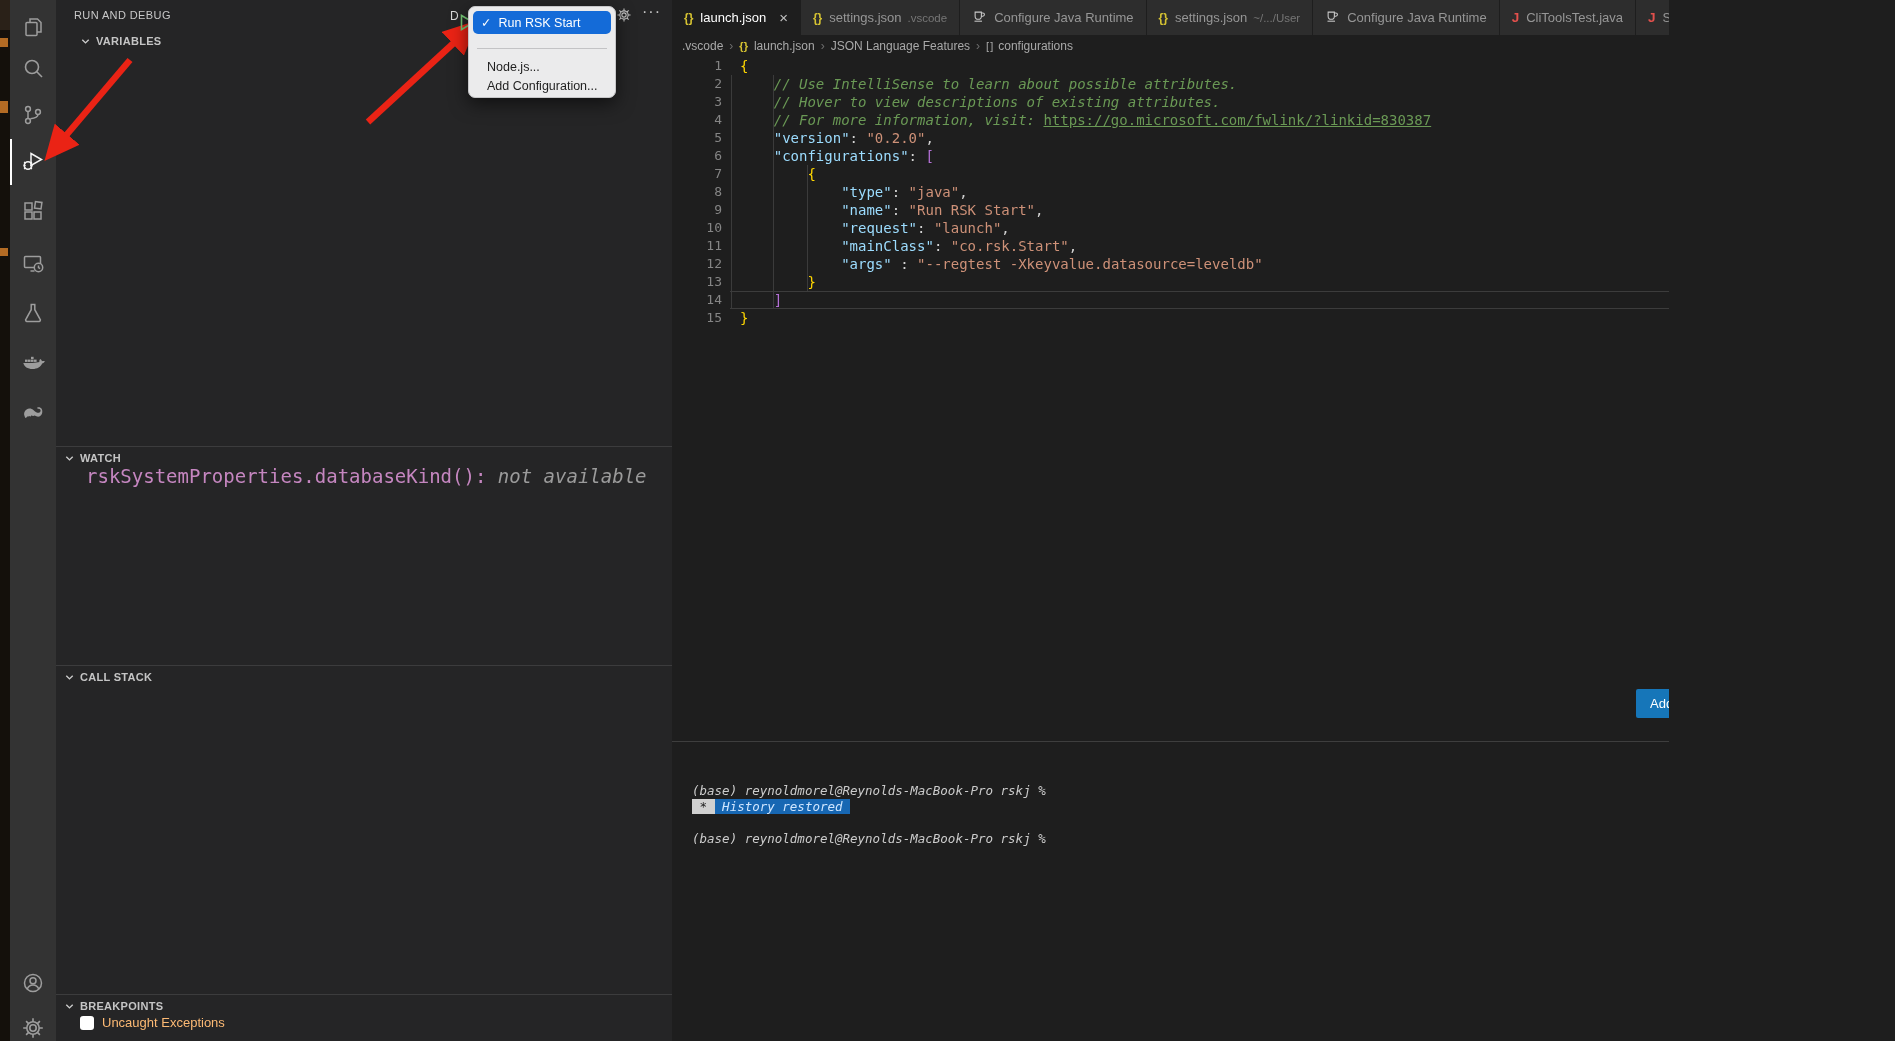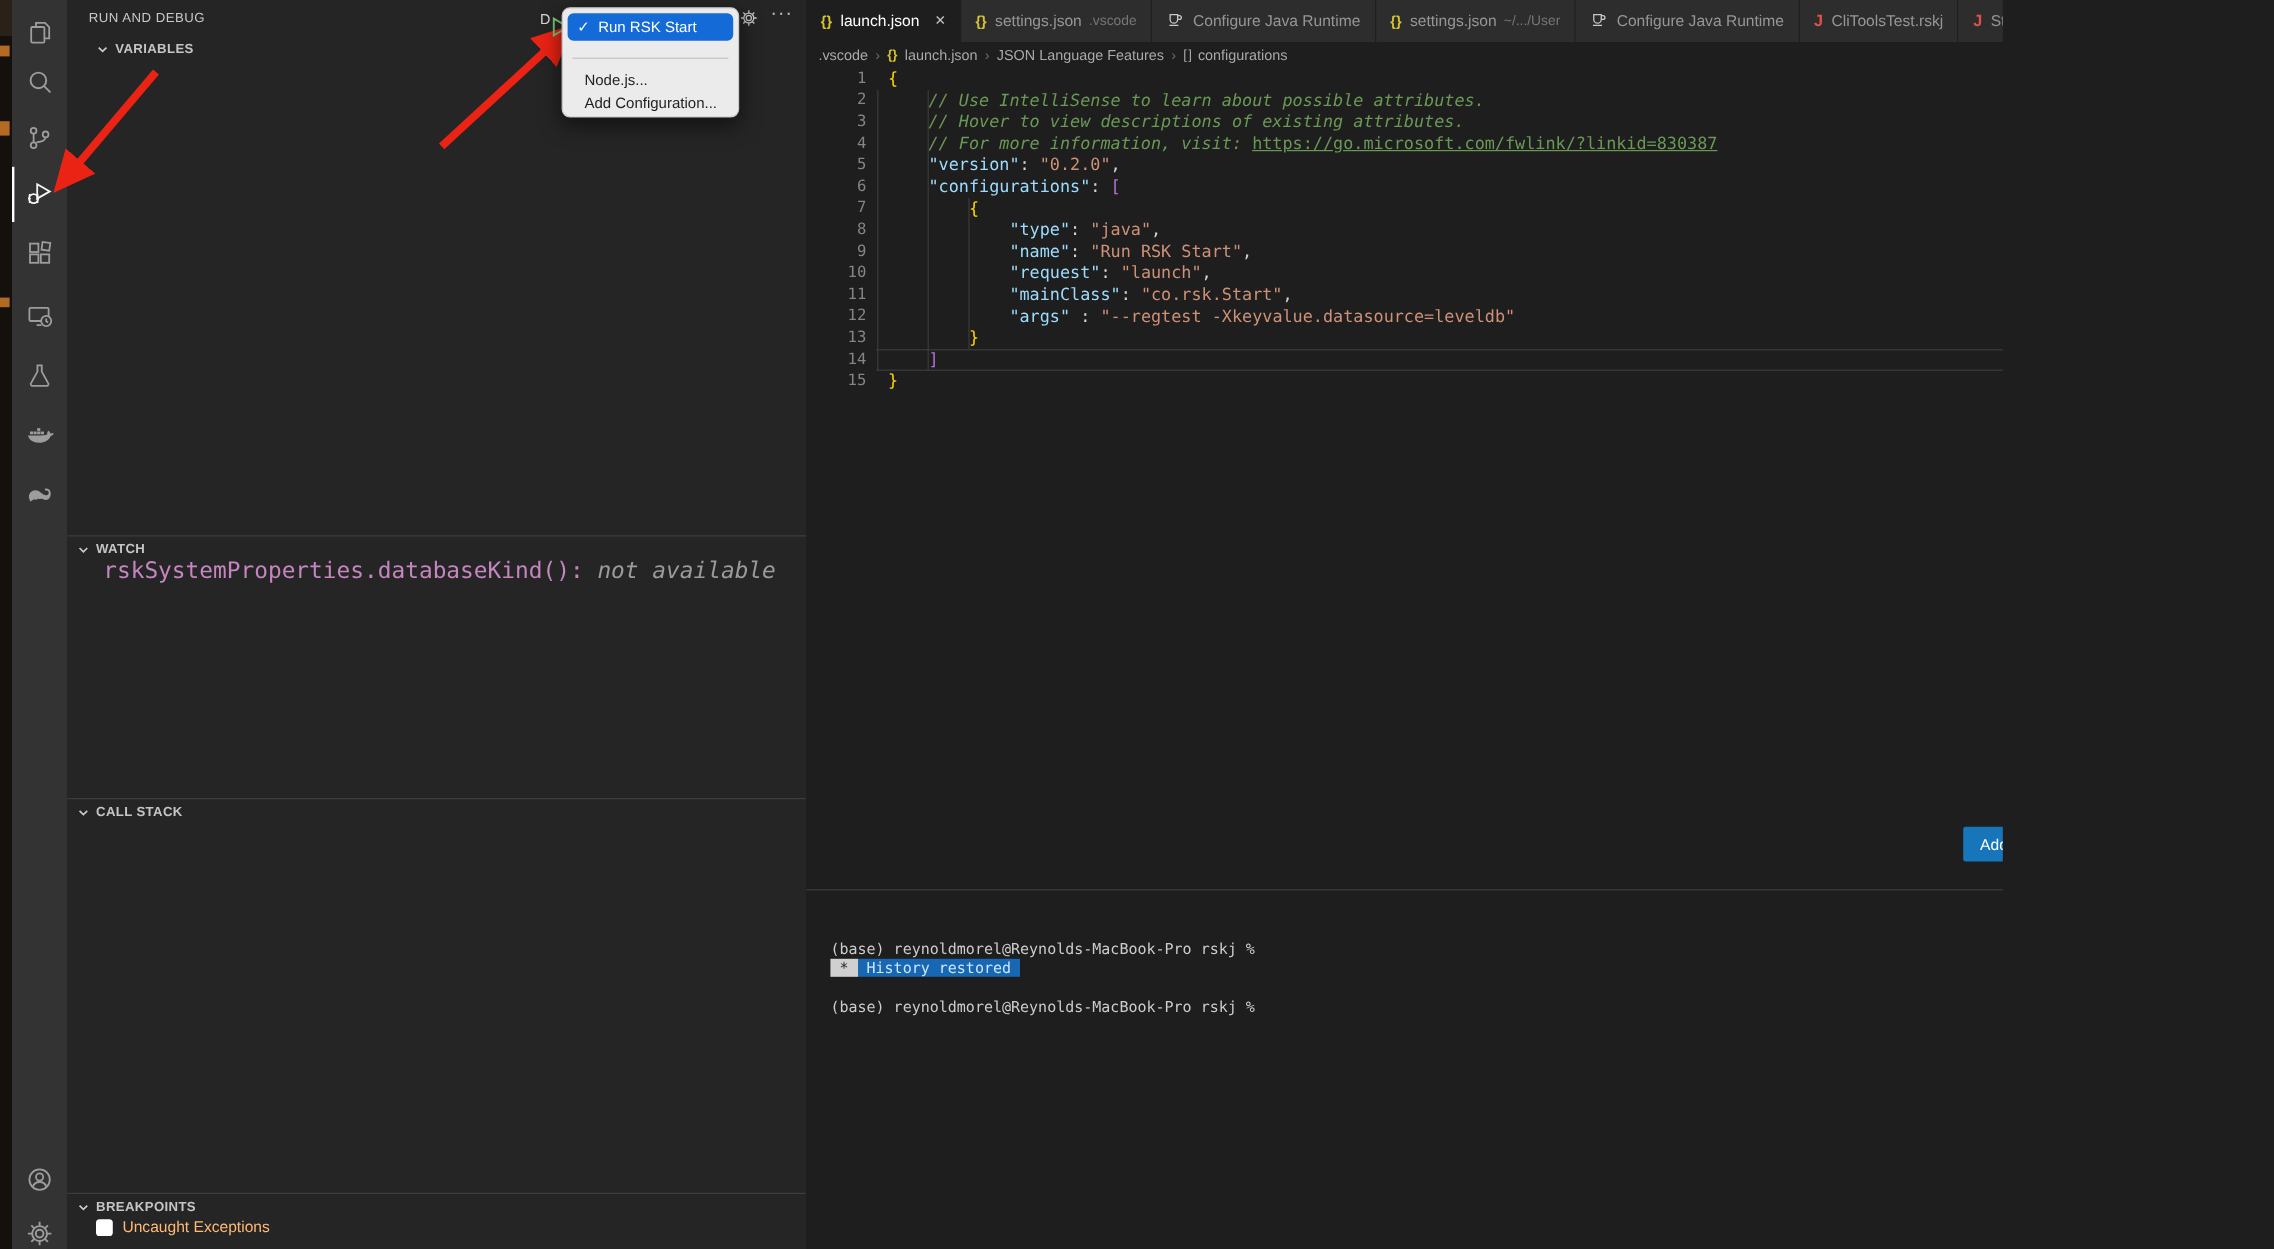--- a/index.html
+++ b/index.html
@@ -91,21 +91,21 @@
   
   #panel{position:absolute;left:0;right:0;top:741px;bottom:0;background:#1e1e1e;border-top:1px solid #3e3e3e;}
   #panel-tabs{position:absolute;left:20px;top:8px;display:flex;gap:26px;align-items:center;height:24px;}
   .panel-tab{font-size:11.5px;letter-spacing:.4px;color:#989898;display:flex;align-items:center;gap:7px;padding-bottom:5px;border-bottom:1px solid transparent;}
   .panel-tab.active{color:#e7e7e7;border-bottom-color:#e7e7e7;}
   .panel-badge{background:#4d4d4d;color:#e3e3e3;font-size:10px;border-radius:9px;padding:2px 6px;letter-spacing:0;}
   #panel-toolbar{position:absolute;right:12px;top:6px;display:flex;align-items:center;gap:11px;color:#c5c5c5;}
   #panel-toolbar svg{width:16px;height:16px;display:block;}
   #shell-box{display:flex;align-items:flex-end;gap:5px;}
   #shell-label{font-size:12px;color:#cccccc;}
-  #terminal{position:absolute;left:20px;top:41px;font-size:12.5px;line-height:16px;color:#cccccc;white-space:pre;}
+  #terminal{position:absolute;left:20px;top:41px;font-size:12.5px;line-height:16px;color:#cccccc;white-space:pre;font-style:italic;}
   .t-star{background:#d0d0d0;color:#222222;}
   .t-highlight{background:#1767b3;color:#cfe6ff;}
 </style>
 </head>
 <body>
 
 <div id="root">
 
   <div id="left-strip">
     <div class="strip-block" style="top:38px;height:9px;"></div>
@@ -300,21 +300,21 @@
           </div>
           <div class="tab">
             <span class="cup-ic"><svg viewBox="0 0 24 24" fill="none" stroke="currentColor" stroke-width="1.7">
                 <path d="M5 5h10v6.5a5 5 0 0 1-10 0zM15 6.3h2.3a2.6 2.6 0 0 1 0 5.2H15"></path>
                 <path d="M4 19.5h12"></path>
               </svg></span>
             <span>Configure Java Runtime</span>
           </div>
           <div class="tab">
             <span class="java-ic">J</span>
-            <span>CliToolsTest.rskj</span>
+            <span>CliToolsTest.java</span>
           </div>
           <div class="tab">
             <span class="java-ic">J</span>
             <span>Start.java</span>
           </div>
         </div>
       <div id="split-editor">
         <svg viewBox="0 0 24 24" fill="none" stroke="currentColor" stroke-width="1.6">
             <rect x="3.5" y="4" width="17" height="16" rx="1"></rect>
             <path d="M12 4v16"></path>

